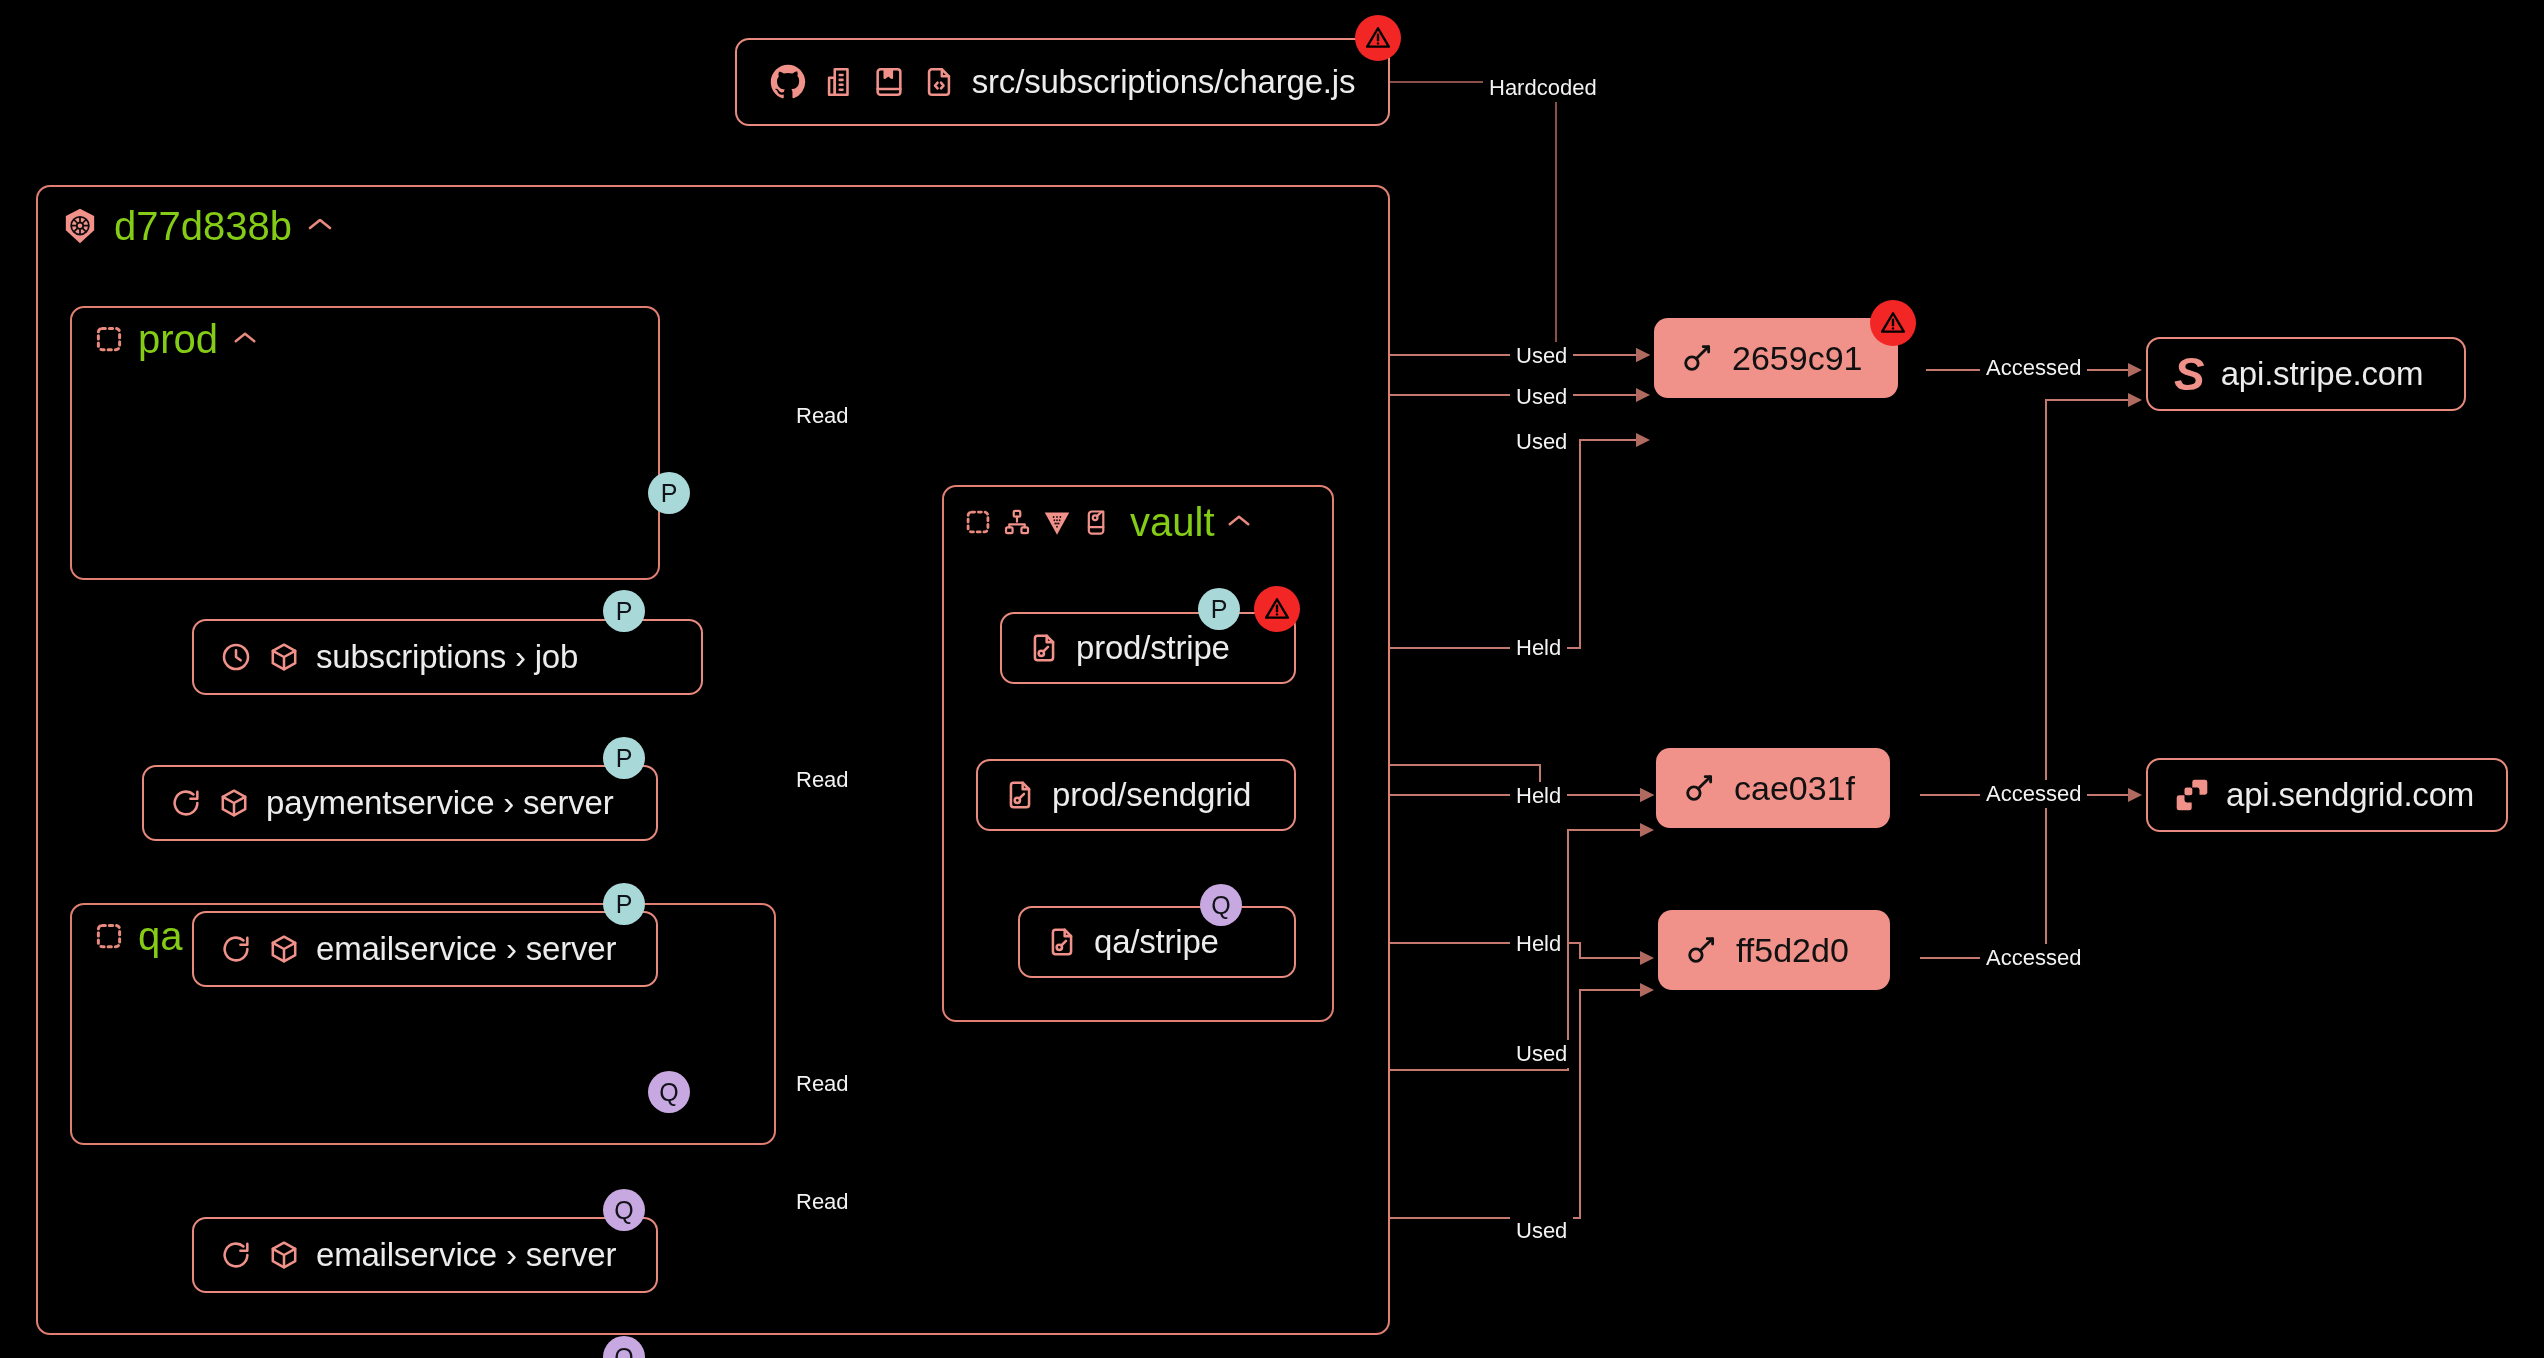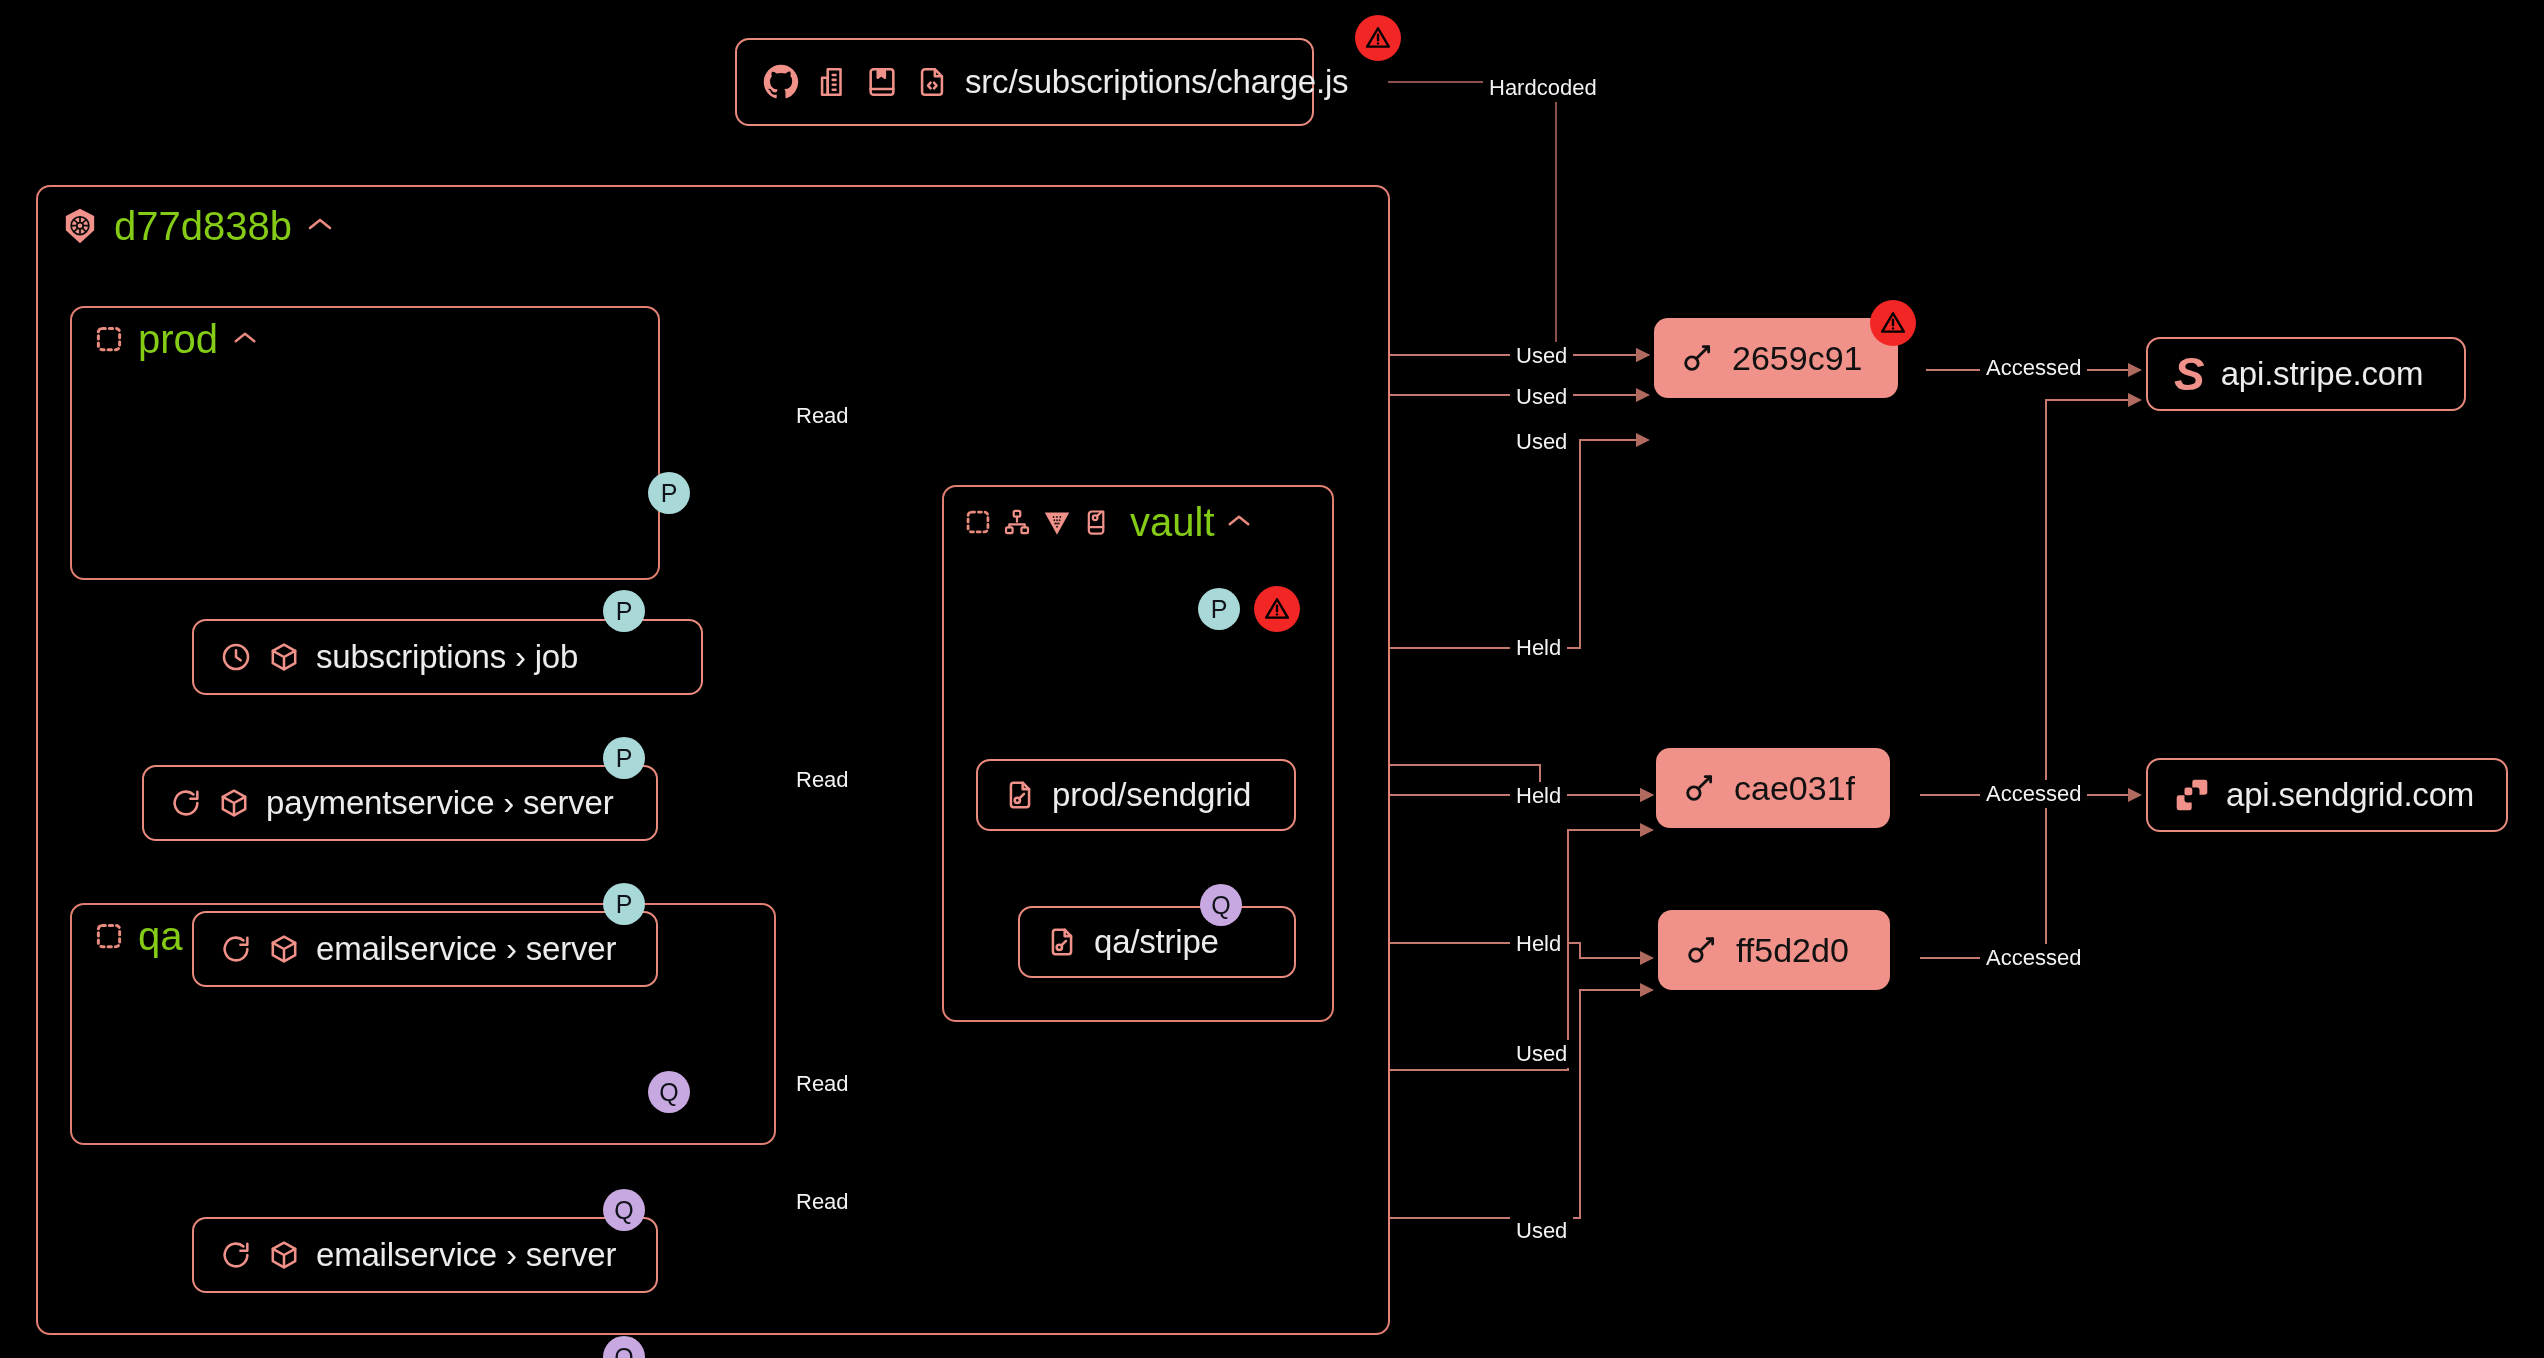--- a/index.html
+++ b/index.html
@@ -132,21 +132,21 @@
       <path d="M620,1202 L836,1202 L836,820 L975,820" stroke="#c5786d"></path>
 
       <path d="M1926,370 L2140,370" stroke="#c5786d"></path>
 
       <path d="M1920,795 L2140,795" stroke="#c5786d"></path>
 
       <path d="M1920,958 L2046,958 L2046,400 L2140,400" stroke="#c5786d"></path>
     </g>
   </svg>
 
-  <div class="node" style="left:735px; top:38px; width:579px; height:88px;">
+  <div class="node" style="left:735px; top:38px; width:655px; height:88px;justify-content:center;">
     <span class="icon">
       <svg width="36" height="36" viewBox="0 0 24 24" fill="#f0918a">
         <path d="M12 .5C5.73.5.5 5.73.5 12c0 5.08 3.29 9.39 7.86 10.91.58.11.79-.25.79-.55v-1.95c-3.2.7-3.88-1.54-3.88-1.54-.52-1.33-1.28-1.69-1.28-1.69-1.05-.72.08-.7.08-.7 1.16.08 1.77 1.19 1.77 1.19 1.03 1.77 2.7 1.26 3.36.96.1-.75.4-1.26.73-1.55-2.55-.29-5.24-1.28-5.24-5.7 0-1.26.45-2.29 1.19-3.1-.12-.29-.52-1.46.11-3.05 0 0 .97-.31 3.18 1.18a11.1 11.1 0 0 1 5.79 0C17.17 4.72 18.14 5.03 18.14 5.03c.63 1.59.23 2.76.11 3.05.74.81 1.19 1.84 1.19 3.1 0 4.43-2.7 5.41-5.26 5.69.42.36.79 1.07.79 2.16v3.2c0 .31.21.67.8.55A11.5 11.5 0 0 0 23.5 12C23.5 5.73 18.27.5 12 .5z"></path>
       </svg>
     </span>
     <span class="icon">
       <svg width="34" height="34" viewBox="0 0 24 24" fill="none" stroke="#f0918a" stroke-width="1.8" stroke-linecap="round" stroke-linejoin="round">
         <path d="M9 3h9v18H9z"></path>
           <path d="M5 9h4v12H5z"></path>
         <path d="M12.5 7h2M12.5 10.5h2M12.5 14h2M12.5 17.5h2"></path>
@@ -357,20 +357,31 @@
       </span>
       <span class="group-title" style="margin-left:8px;">vault</span>
       <span class="chev">
         <svg width="26" height="17" viewBox="0 0 28 18" fill="none" stroke="#e88a7d" stroke-width="2.6" stroke-linecap="round" stroke-linejoin="round">
             <path d="M4 13 14 5 24 13"></path>
           </svg>
       </span>
     </div>
   </div>
 
+  <div class="node" style="left:1000px; top:612px; width:296px; height:72px;">
+    <span class="icon">
+      <svg width="32" height="32" viewBox="0 0 24 24" fill="none" stroke="#f0918a" stroke-width="1.9" stroke-linecap="round" stroke-linejoin="round">
+        <path d="M14 2.8H7.2A2 2 0 0 0 5.2 4.8v14.4a2 2 0 0 0 2 2h9.6a2 2 0 0 0 2-2V7.6z"></path>
+        <path d="M14 2.8v4.8h4.8"></path>
+        <circle cx="10" cy="16" r="2"></circle>
+          <path d="M11.5 14.6 15 11.2"></path>
+      </svg>
+    </span>
+    <span class="node-label">prod/stripe</span>
+  </div>
   <div class="badge badge-p" style="left:1198px; top:588px;">
     <span>P</span>
   </div>
   <div class="badge badge-warn" style="left:1254px; top:586px;">
     <svg width="26" height="26" viewBox="0 0 24 24" fill="none" stroke="#000" stroke-width="2.2" stroke-linecap="round" stroke-linejoin="round">
       <path d="M12 3 22 20H2z"></path>
         <path d="M12 9v5"></path>
         <path d="M12 17h.01"></path>
     </svg>
   </div>

